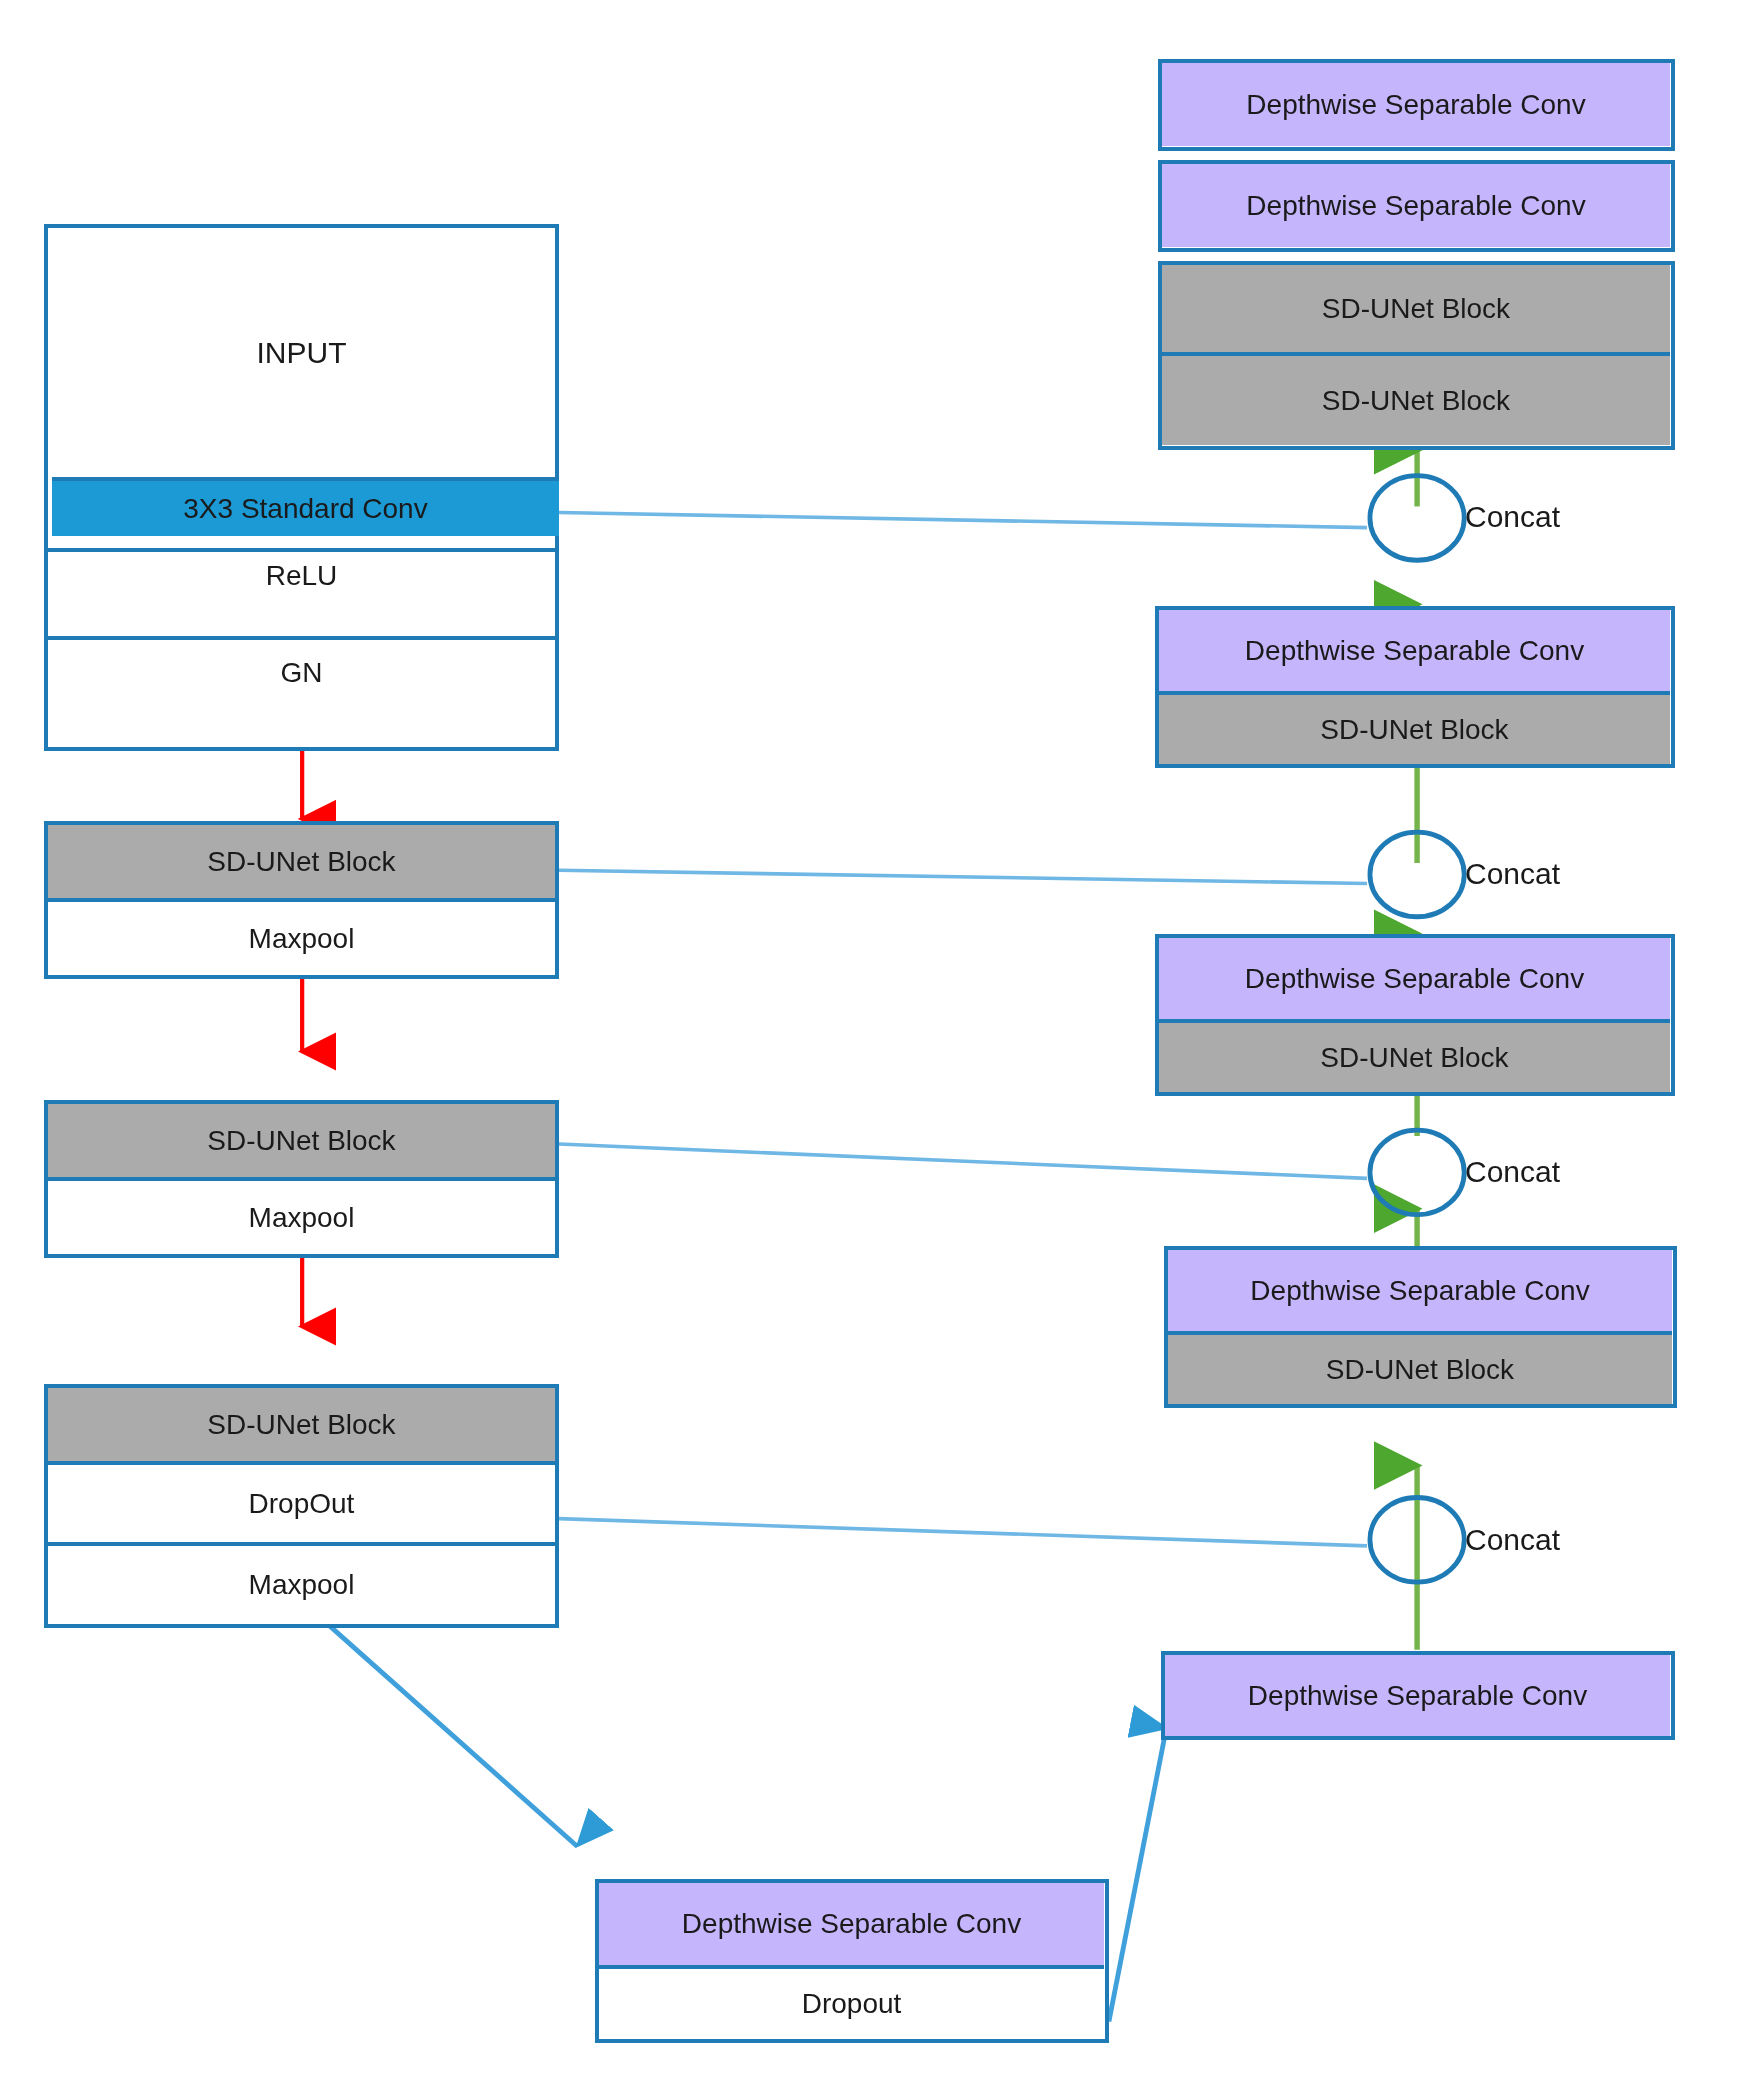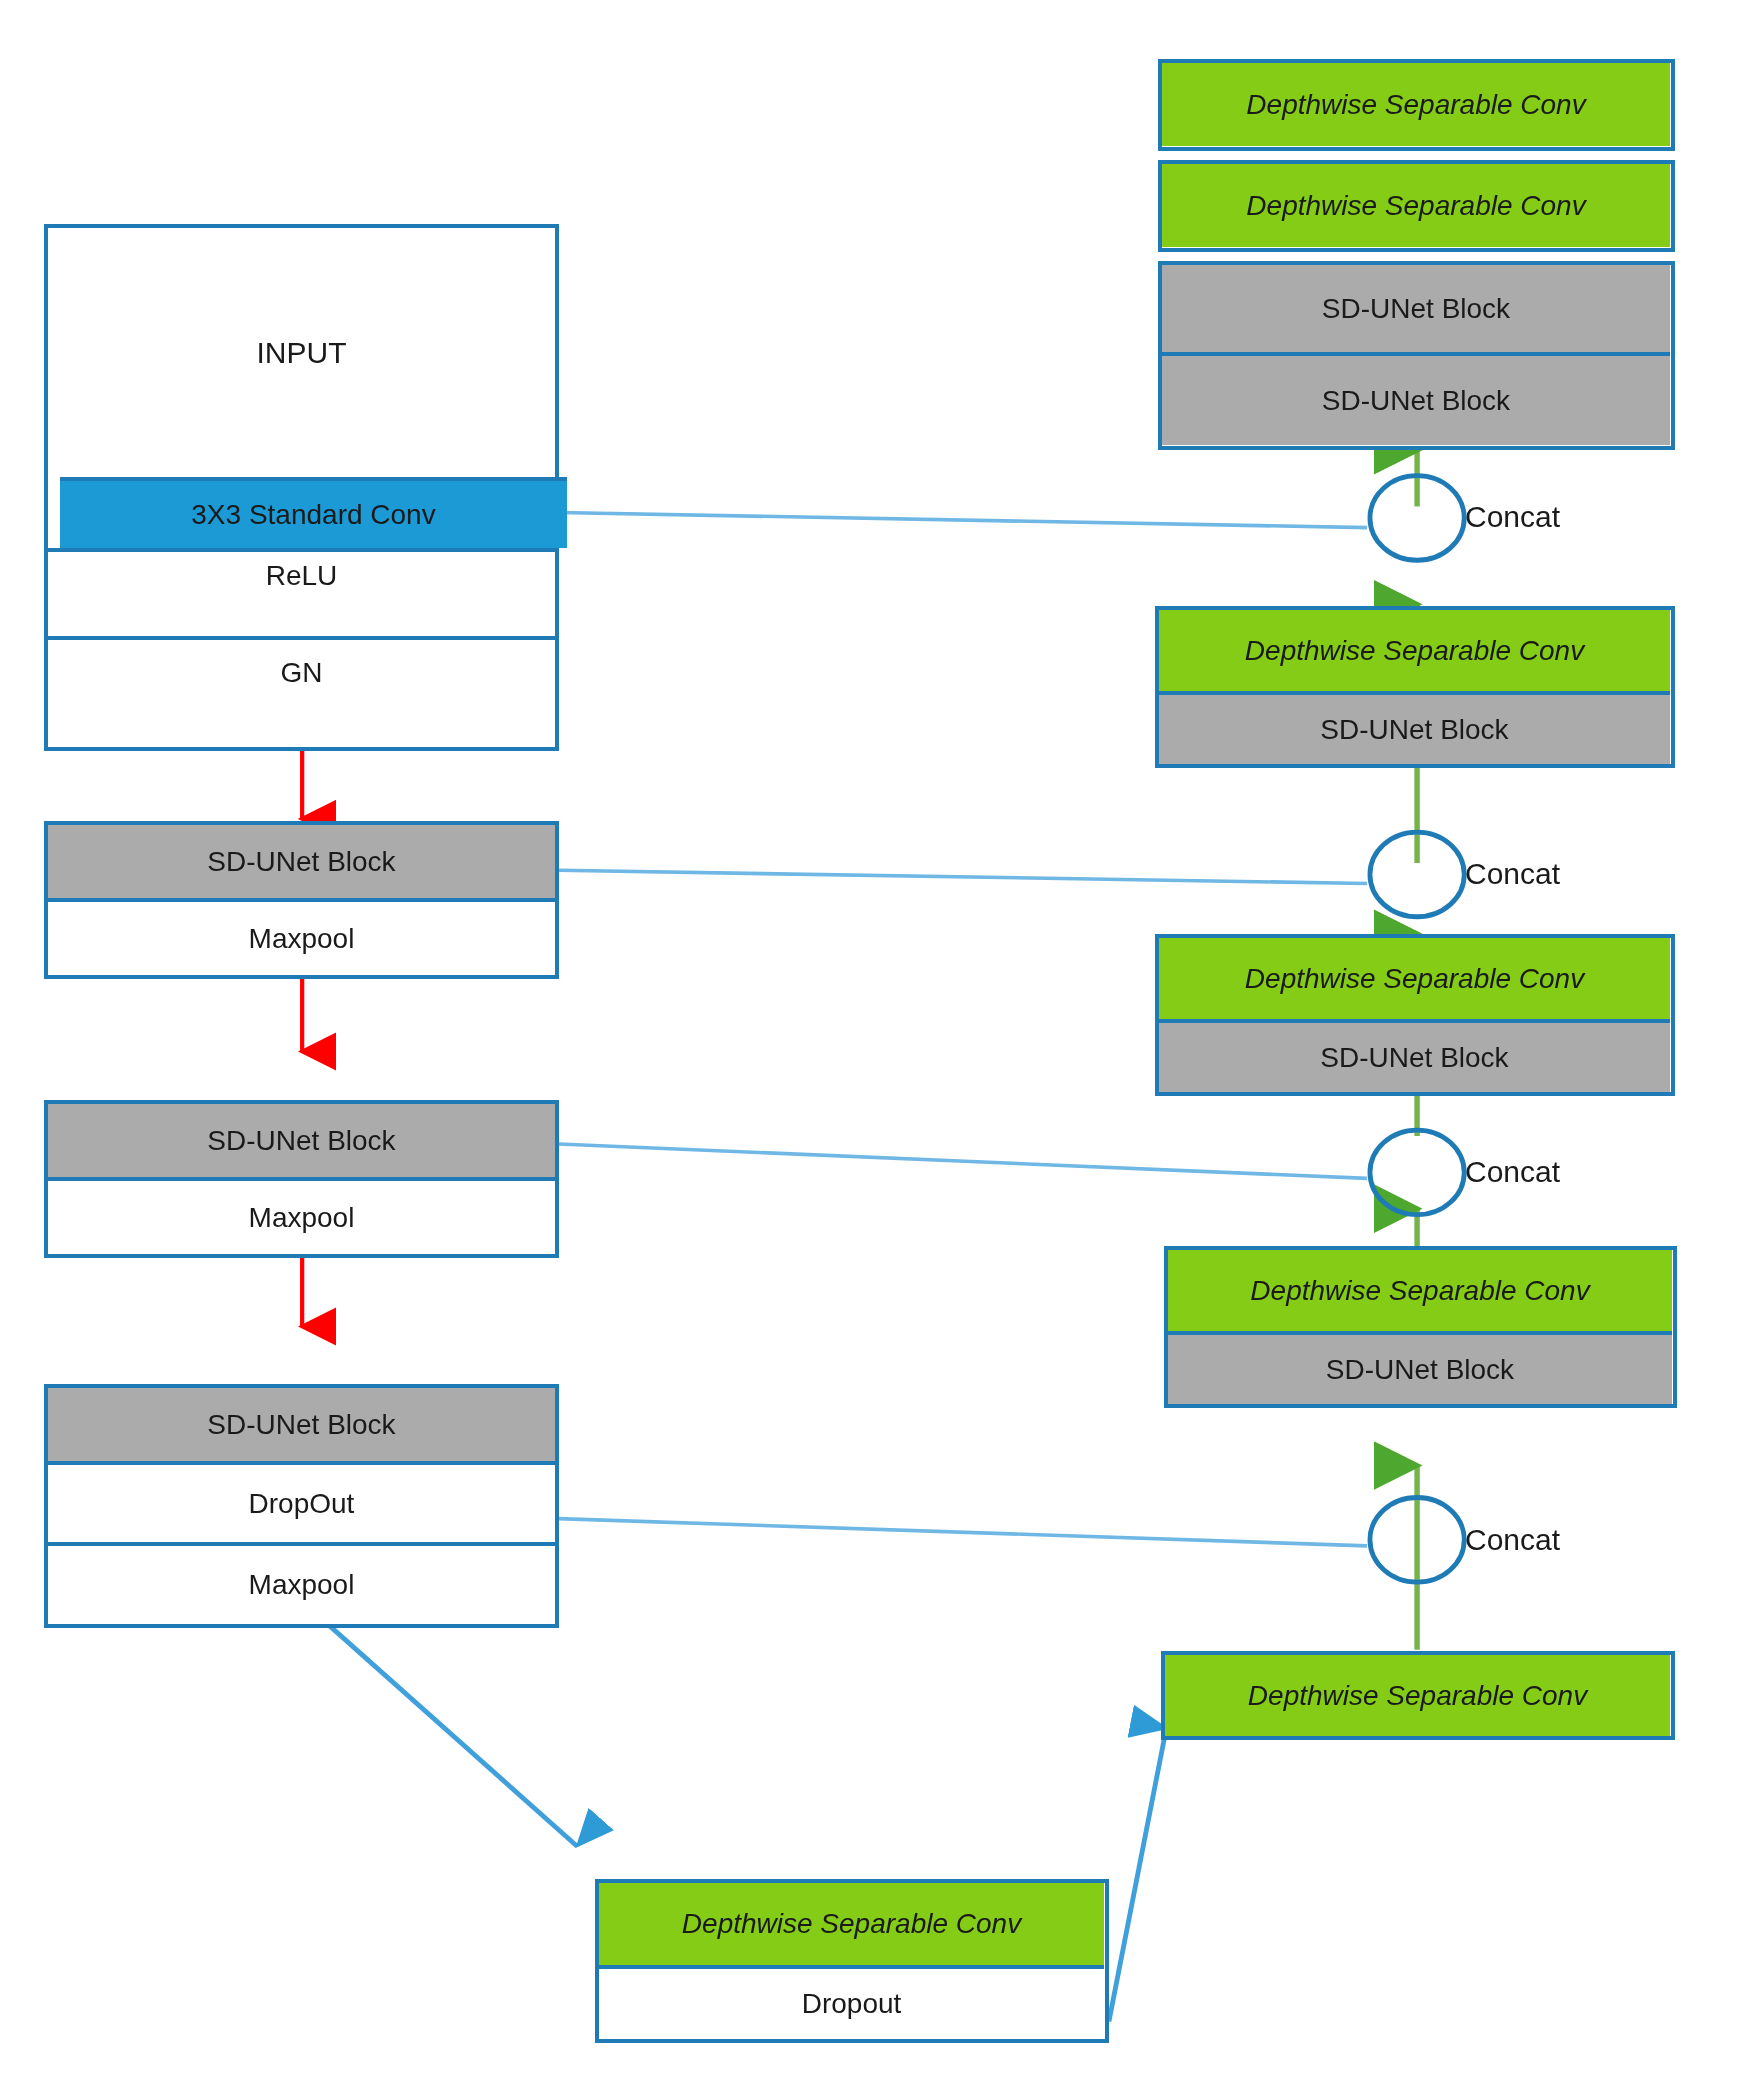--- a/index.html
+++ b/index.html
@@ -6,21 +6,21 @@
   body{font-family:"Liberation Sans","DejaVu Sans",sans-serif;}
   #stage{position:relative;width:1741px;height:2097px;background:#fff;overflow:hidden;}
   #wires{position:absolute;left:0;top:0;width:1741px;height:2097px;pointer-events:none;}
 
   .grp{position:absolute;box-sizing:border-box;border:4.2px solid #1F7BB6;background:#fff;}
   .cell{position:absolute;box-sizing:border-box;display:flex;align-items:center;justify-content:center;
         text-align:center;color:#1a1a1a;line-height:1.18;}
   .cell.sep{border-top:4.2px solid #1F7BB6;}
   .f-white{background:#ffffff;}
   .f-gray{background:#ABABAB;}
-  .f-green{background:#84cc16;font-style:italic;}
+  .f-green{background:#c4b5fd;}
   .f-blue{background:#1B9AD6;}
 
   .t-lg{font-size:30px;}
   .t-md{font-size:28px;text-align:right;}
   .t-sm{font-size:28px;}
 
   .concat-lbl{position:absolute;font-size:30px;color:#1a1a1a;white-space:nowrap;}
 </style>
 </head>
 <body>
@@ -71,21 +71,21 @@
       <ellipse cx="2345" cy="1447" rx="78" ry="70"></ellipse>
       <ellipse cx="2345" cy="1940" rx="78" ry="70"></ellipse>
       <ellipse cx="2345" cy="2548" rx="78" ry="70"></ellipse>
     </g>
   </svg>
 
   <div class="grp" style="left:44px;top:224px;width:515px;height:527px;">
     <div class="cell f-white t-lg" style="left:0;top:0;width:507px;height:249px;">
       <span>INPUT</span>
     </div>
-    <div class="cell sep f-blue t-md" style="left:12px;top:249px;width:507px;height:71px;">
+    <div class="cell sep f-blue t-md" style="left:4px;top:249px;width:507px;height:59px;">
       <span>3X3 Standard Conv</span>
     </div>
     <div class="cell sep f-white t-md" style="left:0;top:320px;width:507px;height:52px;">
       <span>ReLU</span>
     </div>
     <div class="cell sep f-white t-md" style="left:0;top:408px;width:507px;height:69px;">
       <span>GN</span>
     </div>
   </div>
 

